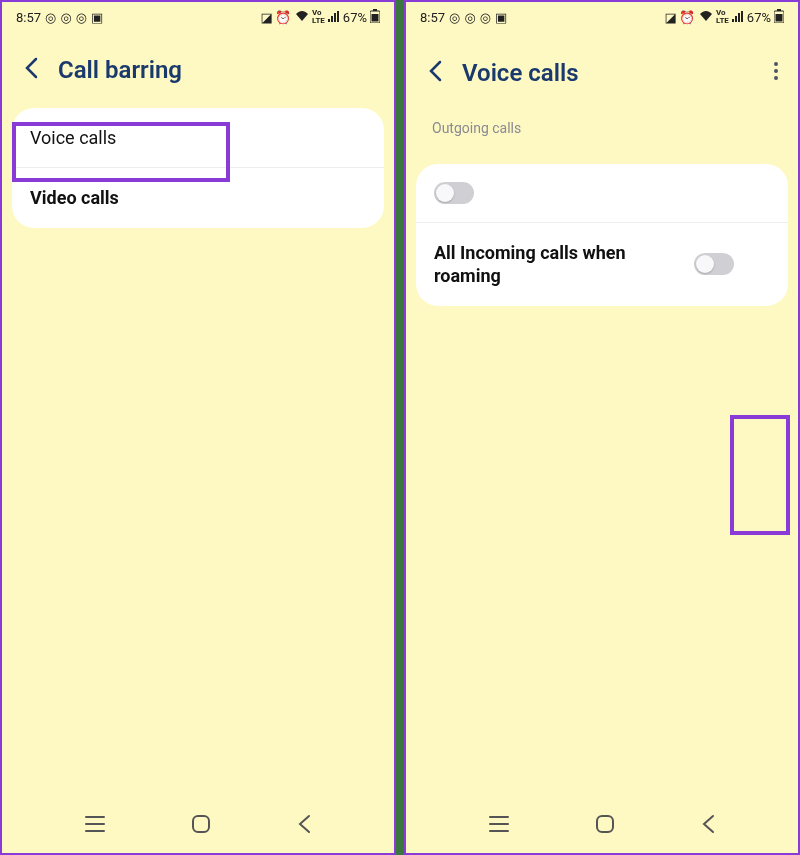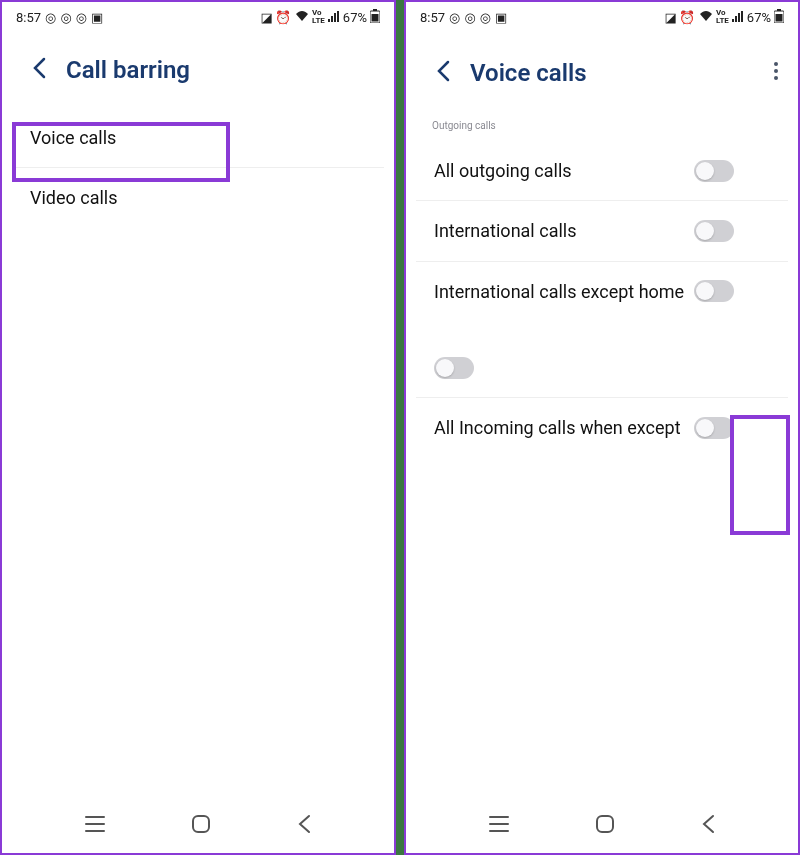--- a/index.html
+++ b/index.html
@@ -6,21 +6,21 @@
   body {
     background: #3a7740;
     font-family: -apple-system, BlinkMacSystemFont, "Segoe UI", Roboto, sans-serif;
     width: 800px;
     height: 855px;
     display: flex;
     gap: 8px;
     padding: 0;
   }
   .phone {
-    background: #ffffff;
+    background: #fef9c3;
     width: 396px;
     height: 855px;
     position: relative;
     border: 2px solid #8a3ad6;
     display: flex;
     flex-direction: column;
     justify-content: space-between;
   }
   .status-bar {
     height: 30px;
@@ -32,56 +32,55 @@
     color: #222;
   }
   .status-left { display: flex; align-items: center; gap: 4px; }
   .status-right { display: flex; align-items: center; gap: 3px; }
   .status-icon { display: inline-block; font-size: 13px; line-height: 1; }
   .header {
     display: flex;
     align-items: center;
     padding: 24px 16px 24px 22px;
     gap: 20px;
-    margin-left: 8px;
   }
   .back-arrow {
     color: #1a3a6e;
     cursor: pointer;
   }
   .title {
     font-size: 24px;
     font-weight: 600;
     color: #1a3a6e;
   }
   .more-dots {
     margin-left: auto;
     color: #4a5568;
     cursor: pointer;
     padding: 6px 4px;
   }
   .section-label {
-    font-size: 10px;
+    font-size: 14px;
     color: #8a8a92;
     padding: 6px 26px 10px 26px;
   }
   .card {
     background: #fff;
     border-radius: 22px;
     margin: 0 10px;
     overflow: hidden;
   }
   .row {
     display: flex;
     align-items: center;
     padding: 18px 18px;
     border-bottom: 1px solid #eee;
     cursor: pointer;
   }
-  .row:last-child { border-bottom: none; }
+  .row:last-child { border-bottom: none; font-weight: bold; }
   .row-label {
     font-size: 18px;
     color: #111;
     flex: 1;
     max-width: 260px;
     line-height: 1.3;
   }
   .toggle {
     width: 40px;
     height: 22px;
@@ -240,43 +239,29 @@
       <svg width="4" height="18" viewBox="0 0 4 18">
           <circle cx="2" cy="2" r="2" fill="#4a5568"></circle>
           <circle cx="2" cy="9" r="2" fill="#4a5568"></circle>
           <circle cx="2" cy="16" r="2" fill="#4a5568"></circle>
         </svg>
     </span>
   </div>
 
   <div class="section-label">Outgoing calls</div>
 
+
+  <div class="spacer"></div>
+
   <div class="card">
     <div class="row">
-      <span class="row-label">All outgoing calls</span>
       <span class="toggle"></span>
     </div>
     <div class="row">
-      <span class="row-label">International calls</span>
-      <span class="toggle"></span>
-    </div>
-    <div class="row">
-      <span class="row-label">International calls except home</span>
-      <span class="toggle"></span>
-    </div>
-  </div>
-
-  <div class="spacer"></div>
-
-  <div class="card">
-    <div class="row">
-      <span class="toggle"></span>
-    </div>
-    <div class="row">
-      <span class="row-label">All Incoming calls when except</span>
+      <span class="row-label">All Incoming calls when roaming</span>
       <span class="toggle"></span>
     </div>
   </div>
 
   <div class="highlight-box" style="right:8px; top:413px; width:60px; height:120px;"></div>
 
   <div class="nav-bar">
     <span class="nav-btn">
       <svg width="20" height="16" viewBox="0 0 20 16">
           <path d="M1 1h18M1 8h18M1 15h18" stroke="#555" stroke-width="2" stroke-linecap="round"></path>

